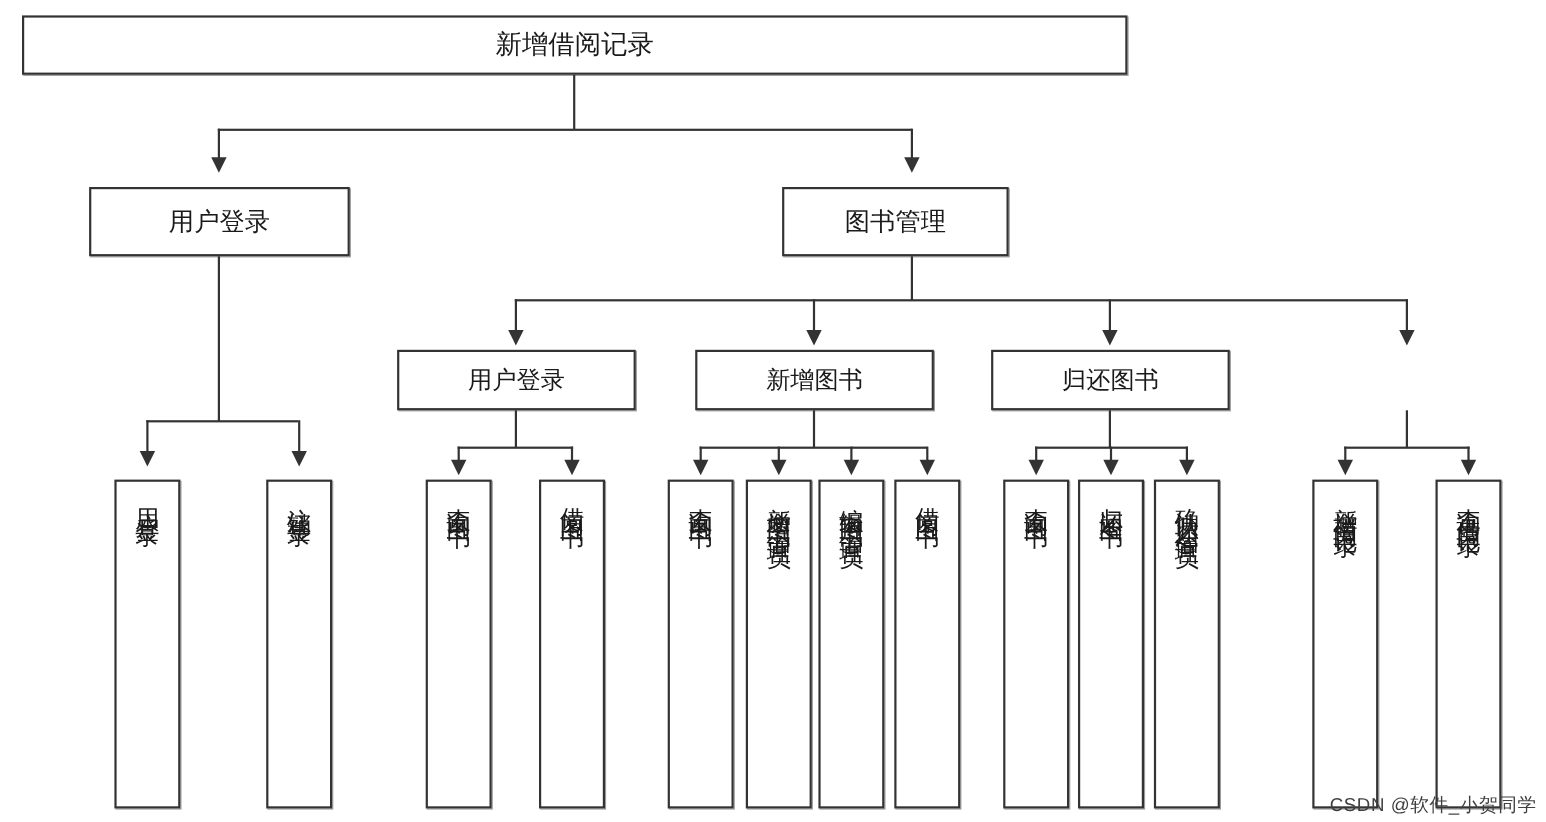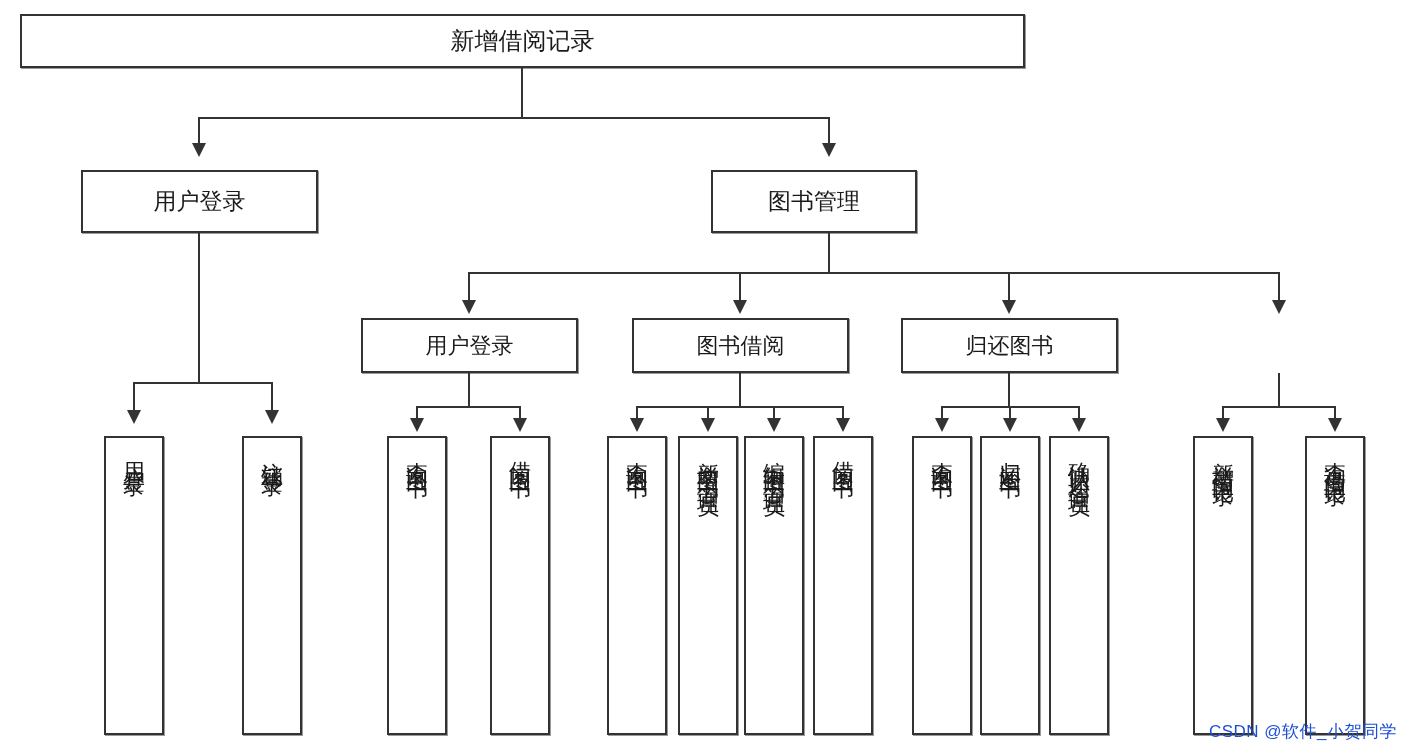--- a/index.html
+++ b/index.html
@@ -77,21 +77,21 @@
     border-right: 7px solid transparent;
     border-top: 14px solid #333333;
   }
 
   
   #watermark {
     position: absolute;
     right: 8px;
     bottom: 4px;
     font-size: 17px;
-    color: #1d4ed8;
+    color: #404040;
     letter-spacing: 0.5px;
     white-space: nowrap;
   }
 </style>
 </head>
 <body>
 
 <div id="canvas">
 
   <div class="node root" style="left:20px; top:14px; width:1005px; height:54px;">
@@ -129,21 +129,21 @@
   <div class="arrow" style="left:462px; top:300px;"></div>
   <div class="arrow" style="left:733px; top:300px;"></div>
   <div class="arrow" style="left:1002px; top:300px;"></div>
   <div class="arrow" style="left:1272px; top:300px;"></div>
 
   <div class="node lvl3" style="left:361px; top:318px; width:217px; height:55px;">
     <span class="label">用户登录</span>
   </div>
 
   <div class="node lvl3" style="left:632px; top:318px; width:217px; height:55px;">
-    <span class="label">图书借阅</span>
+    <span class="label">新增图书</span>
   </div>
 
   <div class="node lvl3" style="left:901px; top:318px; width:217px; height:55px;">
     <span class="label">归还图书</span>
   </div>
 
 
   <div class="conn v" style="left:468px; top:373px; height:34px;"></div>
   <div class="conn h" style="left:416px; top:406px; width:105px;"></div>
   <div class="conn v" style="left:416px; top:406px; height:14px;"></div>

